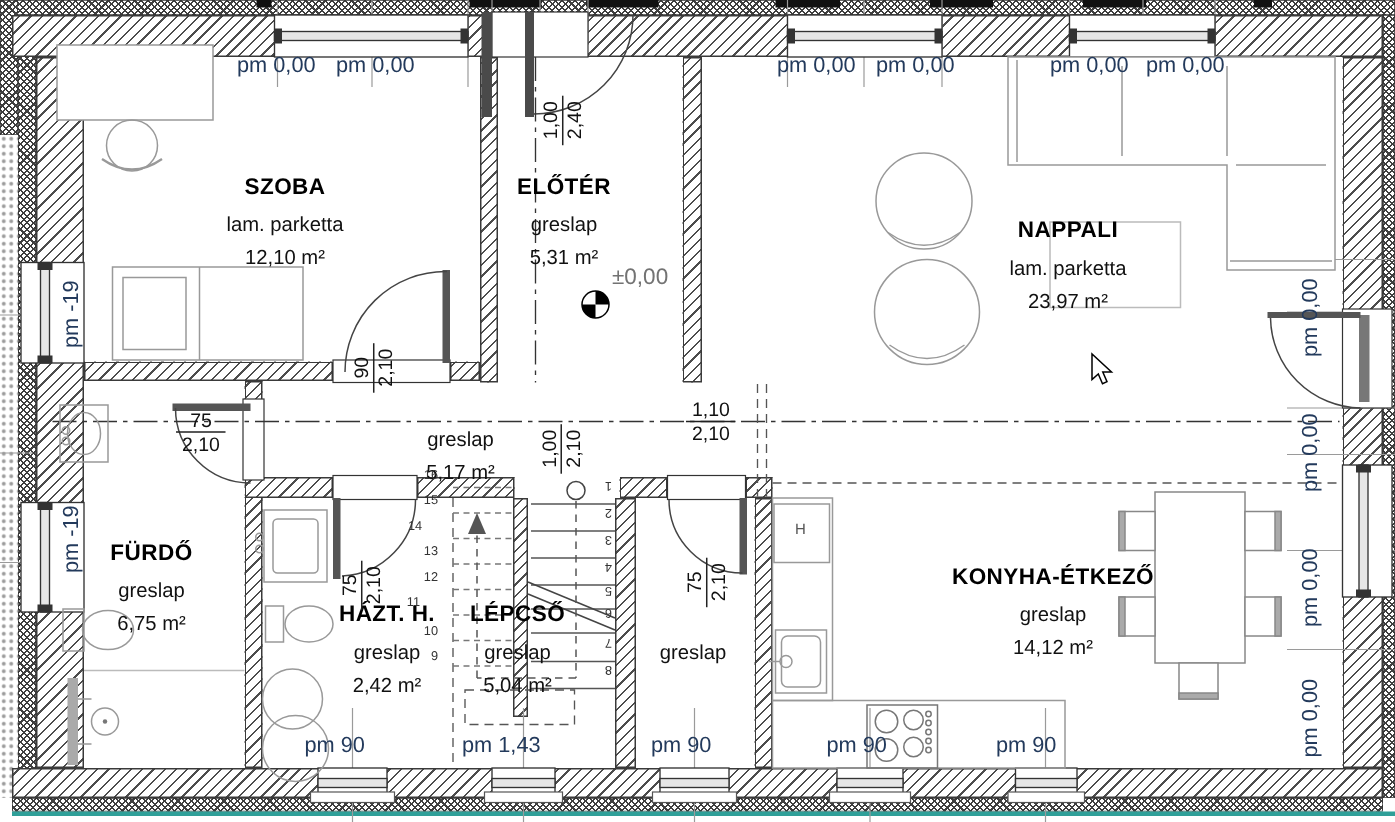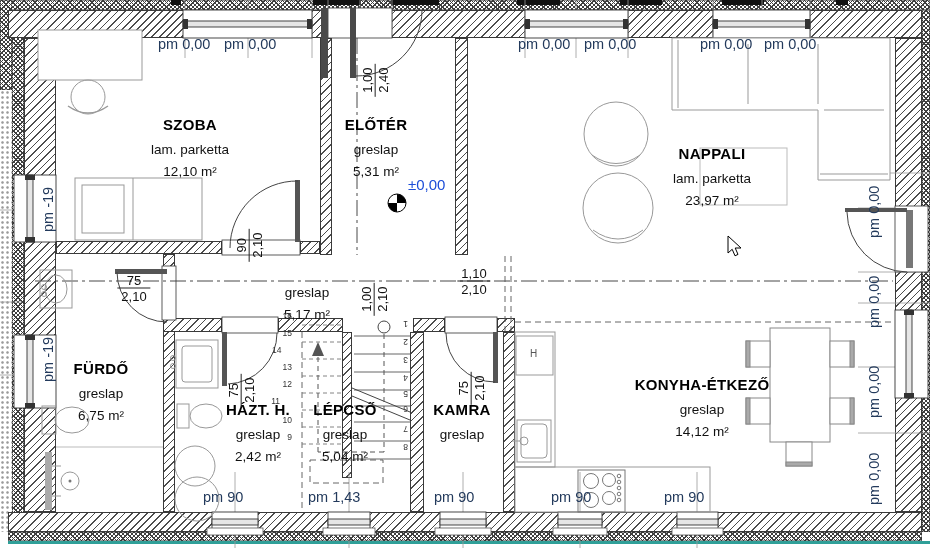--- a/index.html
+++ b/index.html
@@ -20,21 +20,21 @@
   .room-label{position:absolute;width:180px;text-align:center;pointer-events:none;}
   .room-name{position:absolute;width:100%;font-weight:bold;font-size:15px;color:#000;letter-spacing:.3px;}
   .room-sub{position:absolute;width:100%;font-size:13.5px;color:#111;}
   .pm{position:absolute;font-size:14.5px;color:#233a5c;white-space:nowrap;}
   .pm.rot{transform-origin:0 0;transform:rotate(-90deg);}
   .dim{position:absolute;font-size:13px;color:#111;text-align:center;white-space:nowrap;}
   .dim .num{border-bottom:1px solid #222;padding:0 4px;}
   .dim .den{padding:0 4px;}
   .stair-num{position:absolute;font-size:8.5px;color:#333;}
   .fridge{position:absolute;font-size:10px;color:#555;}
-  .marker-txt{position:absolute;font-size:15px;color:#1d4ed8;}
+  .marker-txt{position:absolute;font-size:15px;color:#737373;}
 </style>
 </head>
 <body>
 
 <div id="plan">
 
   <div class="insul" style="left:8px;top:0;width:922px;height:10px"></div>
   <div class="insul" style="left:0;top:0;width:12px;height:90px"></div>
   <div class="insul" style="left:12px;top:10px;width:12px;height:522px"></div>
   <div class="insul" style="left:922px;top:10px;width:8px;height:522px"></div>
@@ -372,21 +372,20 @@
         <div class="room-name" style="top: 0px;">HÁZT. H.</div>
         <div class="room-sub" style="top: 26px;">greslap</div>
         <div class="room-sub" style="top: 48px;">2,42 m²</div>
       </div>
       <div class="room-label" style="left: 255px; top: 401px; height: 70px;">
         <div class="room-name" style="top: 0px;">LÉPCSŐ</div>
         <div class="room-sub" style="top: 26px;">greslap</div>
         <div class="room-sub" style="top: 48px;">5,04 m²</div>
       </div>
       <div class="room-label" style="left: 372px; top: 401px; height: 70px;">
-        <div class="room-name" style="top: 0px;">KAMRA</div>
         <div class="room-sub" style="top: 26px;">greslap</div>
       </div>
       <div class="room-label" style="left: 612px; top: 376px; height: 70px;">
         <div class="room-name" style="top: 0px;">KONYHA-ÉTKEZŐ</div>
         <div class="room-sub" style="top: 26px;">greslap</div>
         <div class="room-sub" style="top: 48px;">14,12 m²</div>
       </div>
       <div class="pm" style="left: 158px; top: 36px;">pm 0,00</div>
       <div class="pm" style="left: 224px; top: 36px;">pm 0,00</div>
       <div class="pm" style="left: 518px; top: 36px;">pm 0,00</div>

